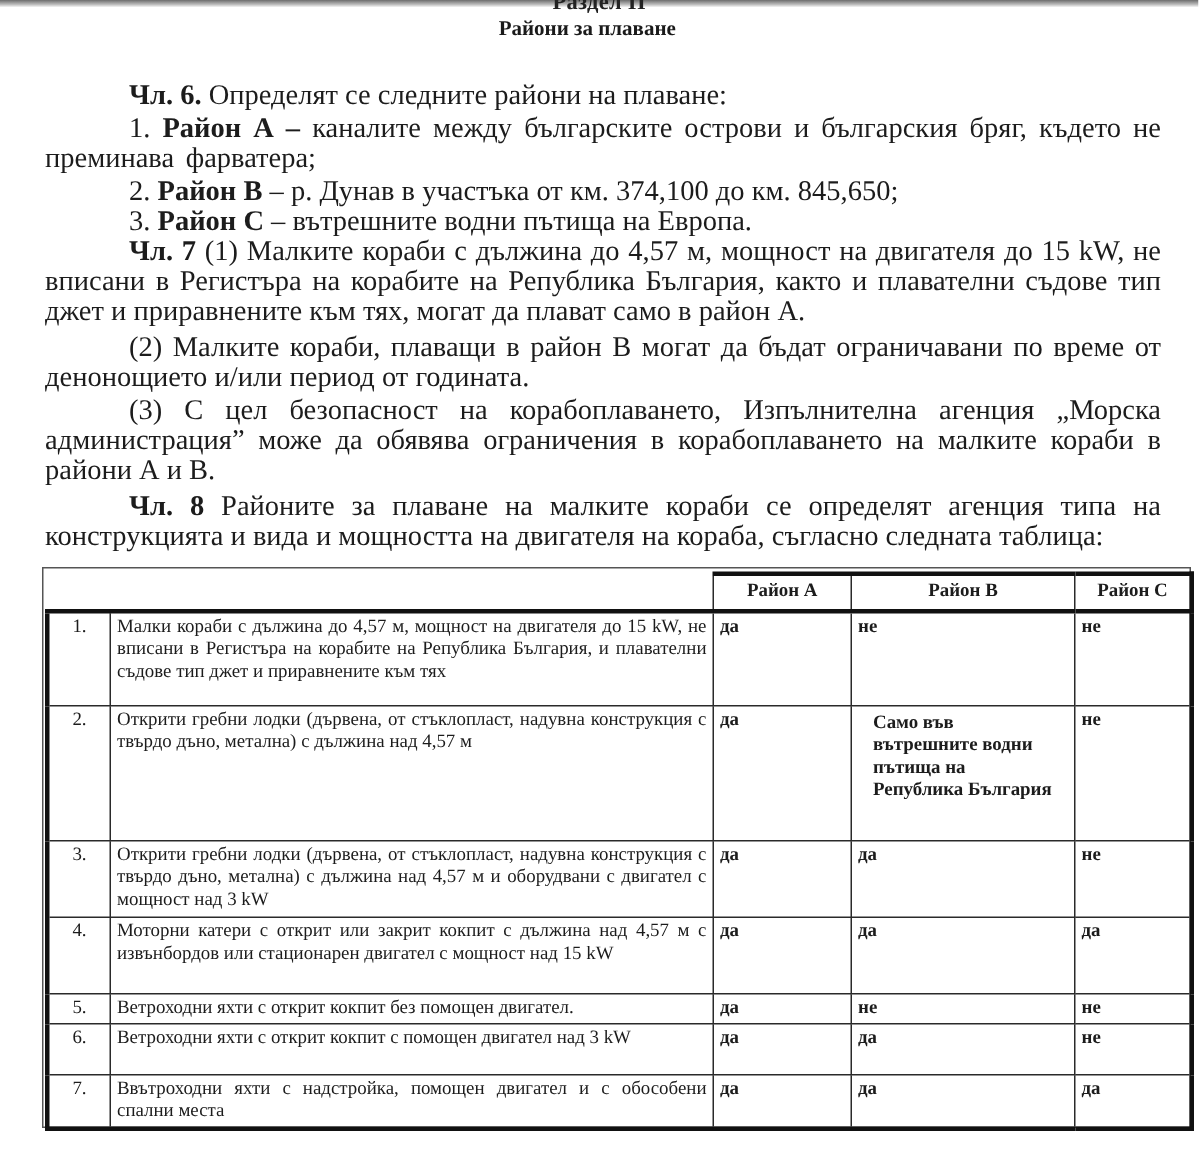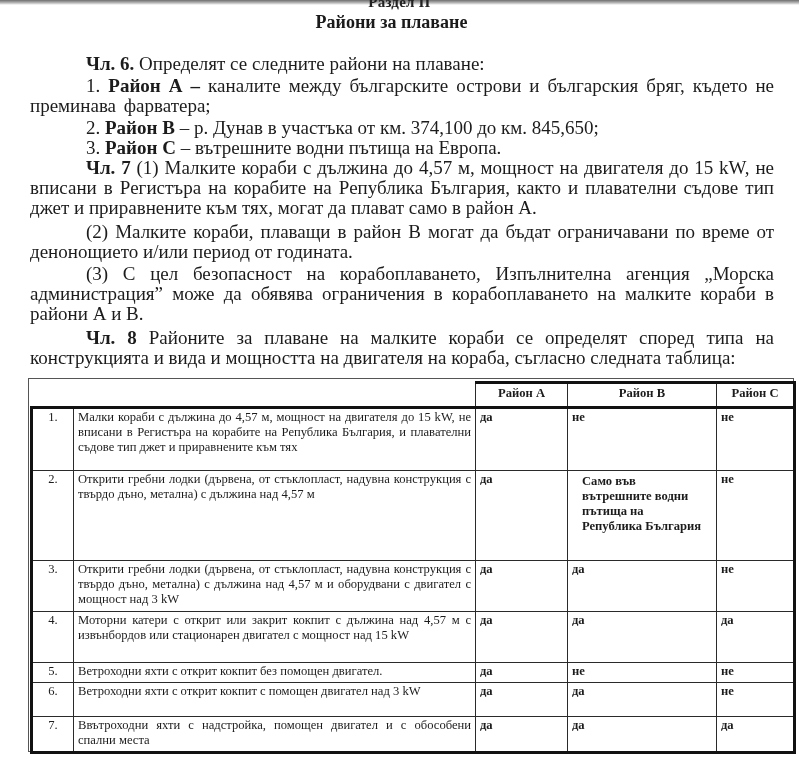--- a/index.html
+++ b/index.html
@@ -11,21 +11,21 @@
   .top-shadow {
     position: absolute; left: 0; top: 0; width: 799px; height: 5px;
     background: linear-gradient(#6d6d6d, #bdbdbd 60%, #ffffff);
   }
   .section-num {
     position: absolute; left: 0; width: 799px; top: -6px; text-align: center;
     font-weight: bold; font-size: 15px; letter-spacing: 0.2px; color: #222;
   }
   .section-title {
     position: absolute; left: 0; width: 783px; top: 12px; text-align: center;
-    font-weight: bold; font-size: 18px; color: #1a1a1a;
+    font-weight: bold; font-size: 14px; color: #1a1a1a;
   }
   .para {
     position: absolute; left: 30px; width: 744px; font-size: 19px; line-height: 20px;
     text-align: justify; margin: 0;
   }
   .para.indent { text-indent: 56px; }
   .para b { font-weight: bold; }
 
   
   .tbl-frame {
@@ -86,21 +86,21 @@
   <span>(1) Малките кораби с дължина до 4,57 м, мощност на двигателя до 15 kW, не вписани в Регистъра на корабите на Република България, както и плавателни съдове тип джет и приравнените към тях, могат да плават само в район А.</span>
 </p>
 <p class="para indent" style="top:222px;">
   <span>(2) Малките кораби, плаващи в район В могат да бъдат ограничавани по време от денонощието и/или период от годината.</span>
 </p>
 <p class="para indent" style="top:264px;">
   <span>(3) С цел безопасност на корабоплаването, Изпълнителна агенция „Морска администрация” може да обявява ограничения в корабоплаването на малките кораби в райони А и В.</span>
 </p>
 <p class="para indent" style="top:328px;">
   <b>Чл. 8</b>
-  <span>Районите за плаване на малките кораби се определят според типа на конструкцията и вида и мощността на двигателя на кораба, съгласно следната таблица:</span>
+  <span>Районите за плаване на малките кораби се определят агенция типа на конструкцията и вида и мощността на двигателя на кораба, съгласно следната таблица:</span>
 </p>
 
 <div class="tbl-frame"></div>
 <table class="areas">
   <colgroup>
     <col class="c-num">
       <col class="c-desc">
       <col class="c-a">
       <col class="c-b">
       <col class="c-c">

